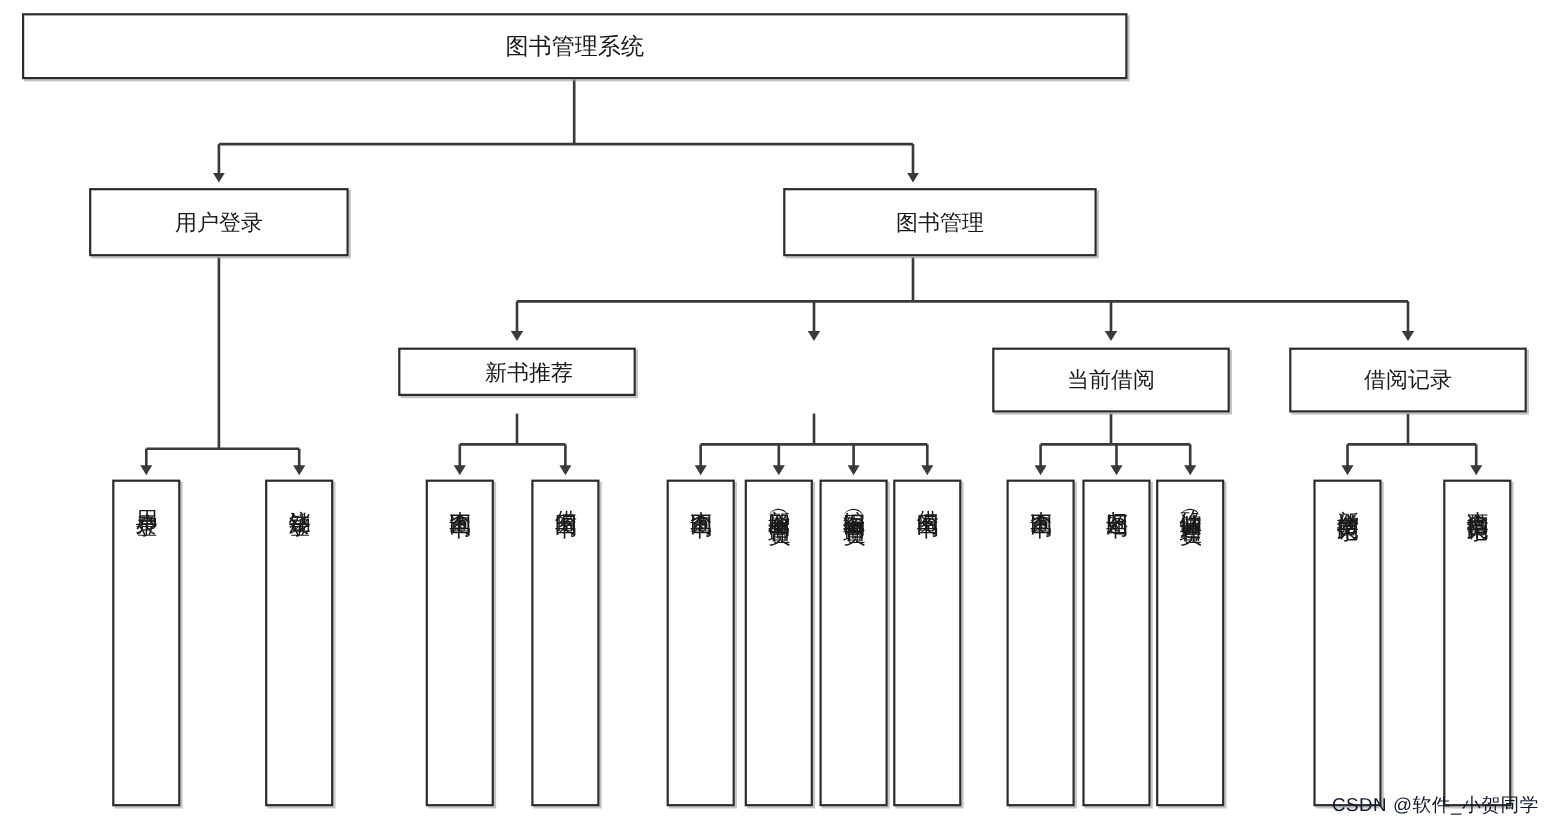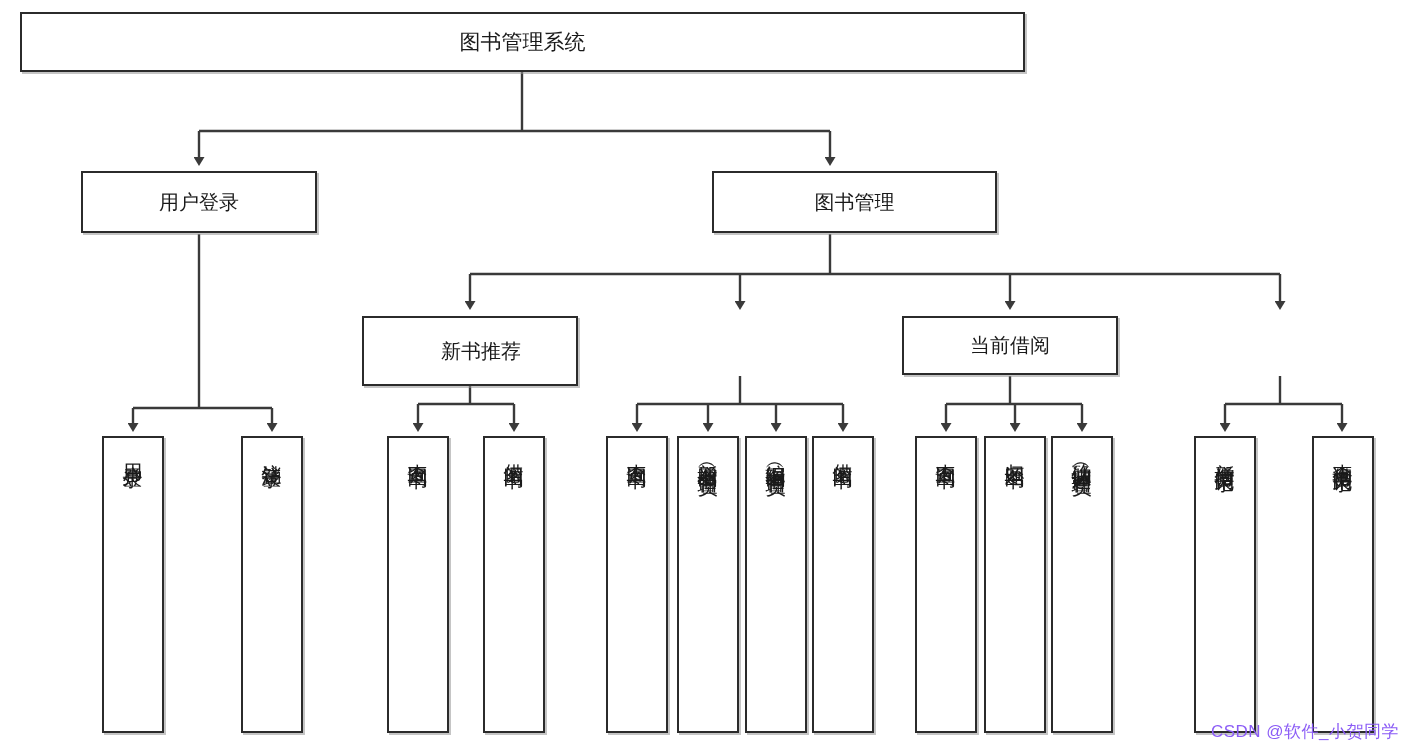--- a/index.html
+++ b/index.html
@@ -48,21 +48,21 @@
     line-height:1;
     white-space:nowrap;
     display:block;
   }
   .htext{ white-space:nowrap; }
   .watermark{
     position:absolute;
     right:6px;
     bottom:4px;
     font-size:17px;
-    color:#8b5cf6;
+    color:#0f172a;
     letter-spacing:0.5px;
     white-space:nowrap;
   }
 </style>
 </head>
 <body>
 
 <div id="canvas">
 
   <svg id="edges" viewBox="0 0 1405 747">
@@ -119,25 +119,28 @@
     <span class="htext">图书管理系统</span>
   </div>
 
   <div class="node lvl2" style="left:81px;top:171px;width:236px;height:62px;">
     <span class="htext">用户登录</span>
   </div>
   <div class="node lvl2" style="left:712px;top:171px;width:285px;height:62px;">
     <span class="htext">图书管理</span>
   </div>
 
-  <div class="node lvl3" style="left:362px;top:316px;width:216px;height:70px;padding-left:22px;">
+  <div class="node lvl3" style="left:362px;top:316px;width:216px;height:44px;padding-left:22px;">
     <span class="htext">新书推荐</span>
   </div>
   <div class="node lvl3" style="left:902px;top:316px;width:216px;height:59px;">
     <span class="htext">当前借阅</span>
+  </div>
+  <div class="node lvl3" style="left:1172px;top:316px;width:216px;height:59px;">
+    <span class="htext">借阅记录</span>
   </div>
 
   <div class="node leaf" style="left:102px;top:436px;width:62px;height:297px;">
     <span class="vtext">用户登录</span>
   </div>
   <div class="node leaf" style="left:241px;top:436px;width:62px;height:297px;">
     <span class="vtext">注销登录</span>
   </div>
 
   <div class="node leaf" style="left:387px;top:436px;width:62px;height:297px;">

